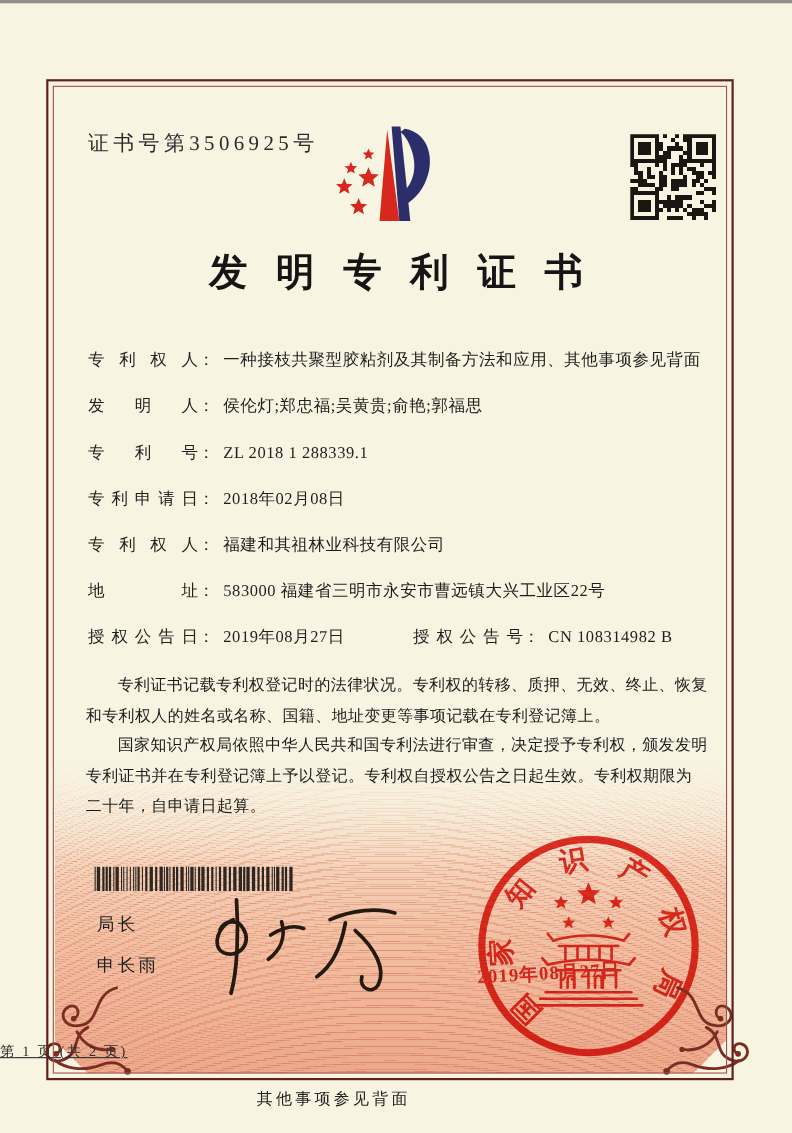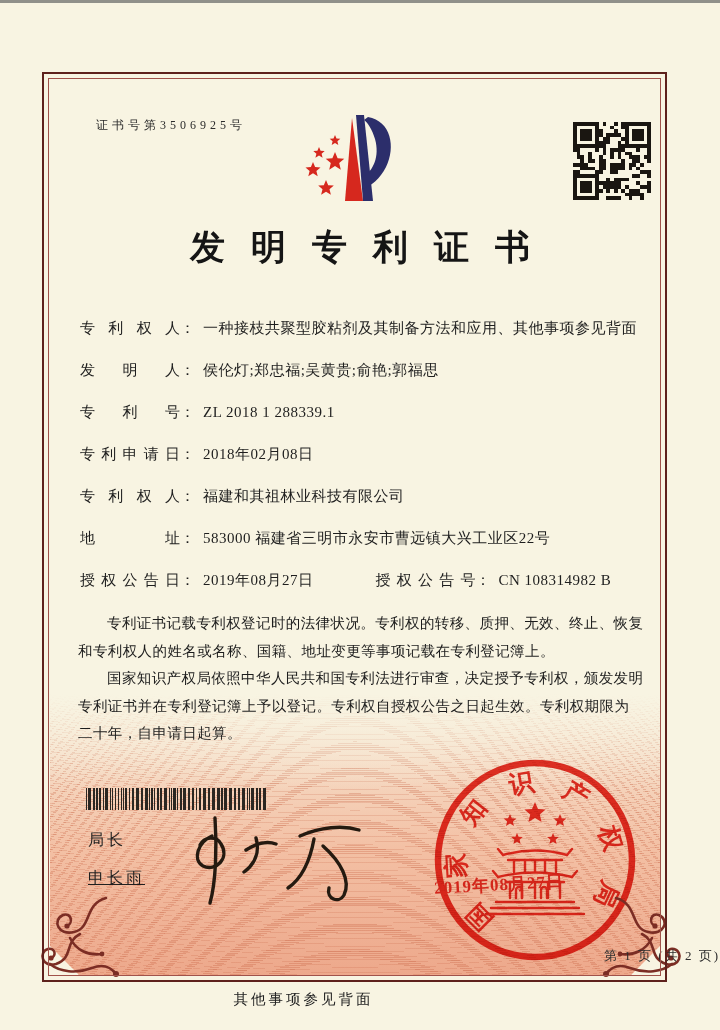--- a/index.html
+++ b/index.html
@@ -15,21 +15,21 @@
       repeating-radial-gradient(120% 90% at 50% -60%, rgba(196,92,60,.30) 0 1px, rgba(196,92,60,0) 1px 6px),
       repeating-radial-gradient(140% 70% at 50% 190%, rgba(196,92,60,.20) 0 1px, rgba(196,92,60,0) 1px 7px),
       linear-gradient(180deg, rgba(246,224,204,.35) 0%, #f3c0a4 55%, #eda88b 100%);
     clip-path:polygon(0 0,100% 0,100% calc(100% - 30px),calc(100% - 30px) 100%,30px 100%,0 calc(100% - 30px));}
 
   
   .frame-outer{position:absolute;left:42px;top:72px;right:53px;bottom:48px;
     border:2.5px solid #5e211c;pointer-events:none;}
   .frame-inner{position:absolute;inset:4px;border:1px solid #a0524a;}
 
-  .cert-no{position:absolute;left:96px;top:117px;font-size:12px;letter-spacing:4px;color:#2b2b2b;}
+  .cert-no{position:absolute;left:80px;top:117px;font-size:19px;letter-spacing:4px;color:#2b2b2b;}
   .title{position:absolute;left:0;top:224px;width:720px;text-align:center;
     font-size:35px;font-weight:bold;color:#151515;letter-spacing:26px;padding-left:26px;box-sizing:border-box;}
 
   .fields{position:absolute;left:80px;top:316px;width:572px;font-size:15px;color:#1e1e1e;}
   .frow{margin-bottom:18px;line-height:24px;display:flex;align-items:baseline;}
   .flabel{display:inline-block;width:100px;text-align:justify;text-align-last:justify;flex:0 0 100px;}
   .fcolon{margin-right:8px;}
   .fvalue{letter-spacing:.5px;}
   .grant-group2{margin-left:62px;display:flex;align-items:baseline;}
 
@@ -37,29 +37,29 @@
   .paras p{margin:0;font-size:14.5px;line-height:27.5px;text-indent:2em;color:#1c1c1c;letter-spacing:.4px;}
 
   .qr{position:absolute;left:573px;top:122px;width:78px;height:78px;}
   .logo{position:absolute;left:292px;top:101px;}
 
   .barcode{position:absolute;left:86px;top:788px;width:188px;height:22px;display:flex;align-items:stretch;}
   .barcode .b{background:#2b2722;}
   .barcode .g{background:transparent;}
 
   .signer-title{position:absolute;left:88px;top:830px;font-size:16px;letter-spacing:3px;color:#1f1f1f;font-family:"Liberation Sans",sans-serif;}
-  .signer-name{position:absolute;left:88px;top:868px;font-size:16px;letter-spacing:3px;color:#1f1f1f;font-family:"Liberation Sans",sans-serif;text-decoration:underline;}
+  .signer-name{position:absolute;left:88px;top:868px;font-size:16px;letter-spacing:3px;color:#1f1f1f;font-family:"Liberation Sans",sans-serif;}
   .signature{position:absolute;left:160px;top:806px;}
 
   .seal{position:absolute;left:424px;top:754px;mix-blend-mode:multiply;opacity:.93;}
   .seal-date{position:absolute;left:434px;top:872px;width:180px;color:#d3261b;font-size:17px;
     letter-spacing:1px;transform:rotate(-3deg);font-weight:bold;}
 
-  .page-info{position:absolute;left:0;top:947px;width:720px;text-align:right;font-size:13px;
-    letter-spacing:2px;color:#2d2d2d;}
+  .page-info{position:absolute;left:0;top:947px;width:720px;text-align:left;font-size:13px;
+    letter-spacing:2px;color:#2d2d2d;text-decoration:underline;}
   .back-note{position:absolute;left:0;top:990px;width:607px;text-align:center;font-size:14.5px;
     letter-spacing:3px;color:#222;}
 
   .flourish{position:absolute;pointer-events:none;}
   .fl-left{left:36px;top:894px;}
   .fl-right{left:598px;top:894px;transform:scaleX(-1);}
 </style>
 </head>
 <body>
 

